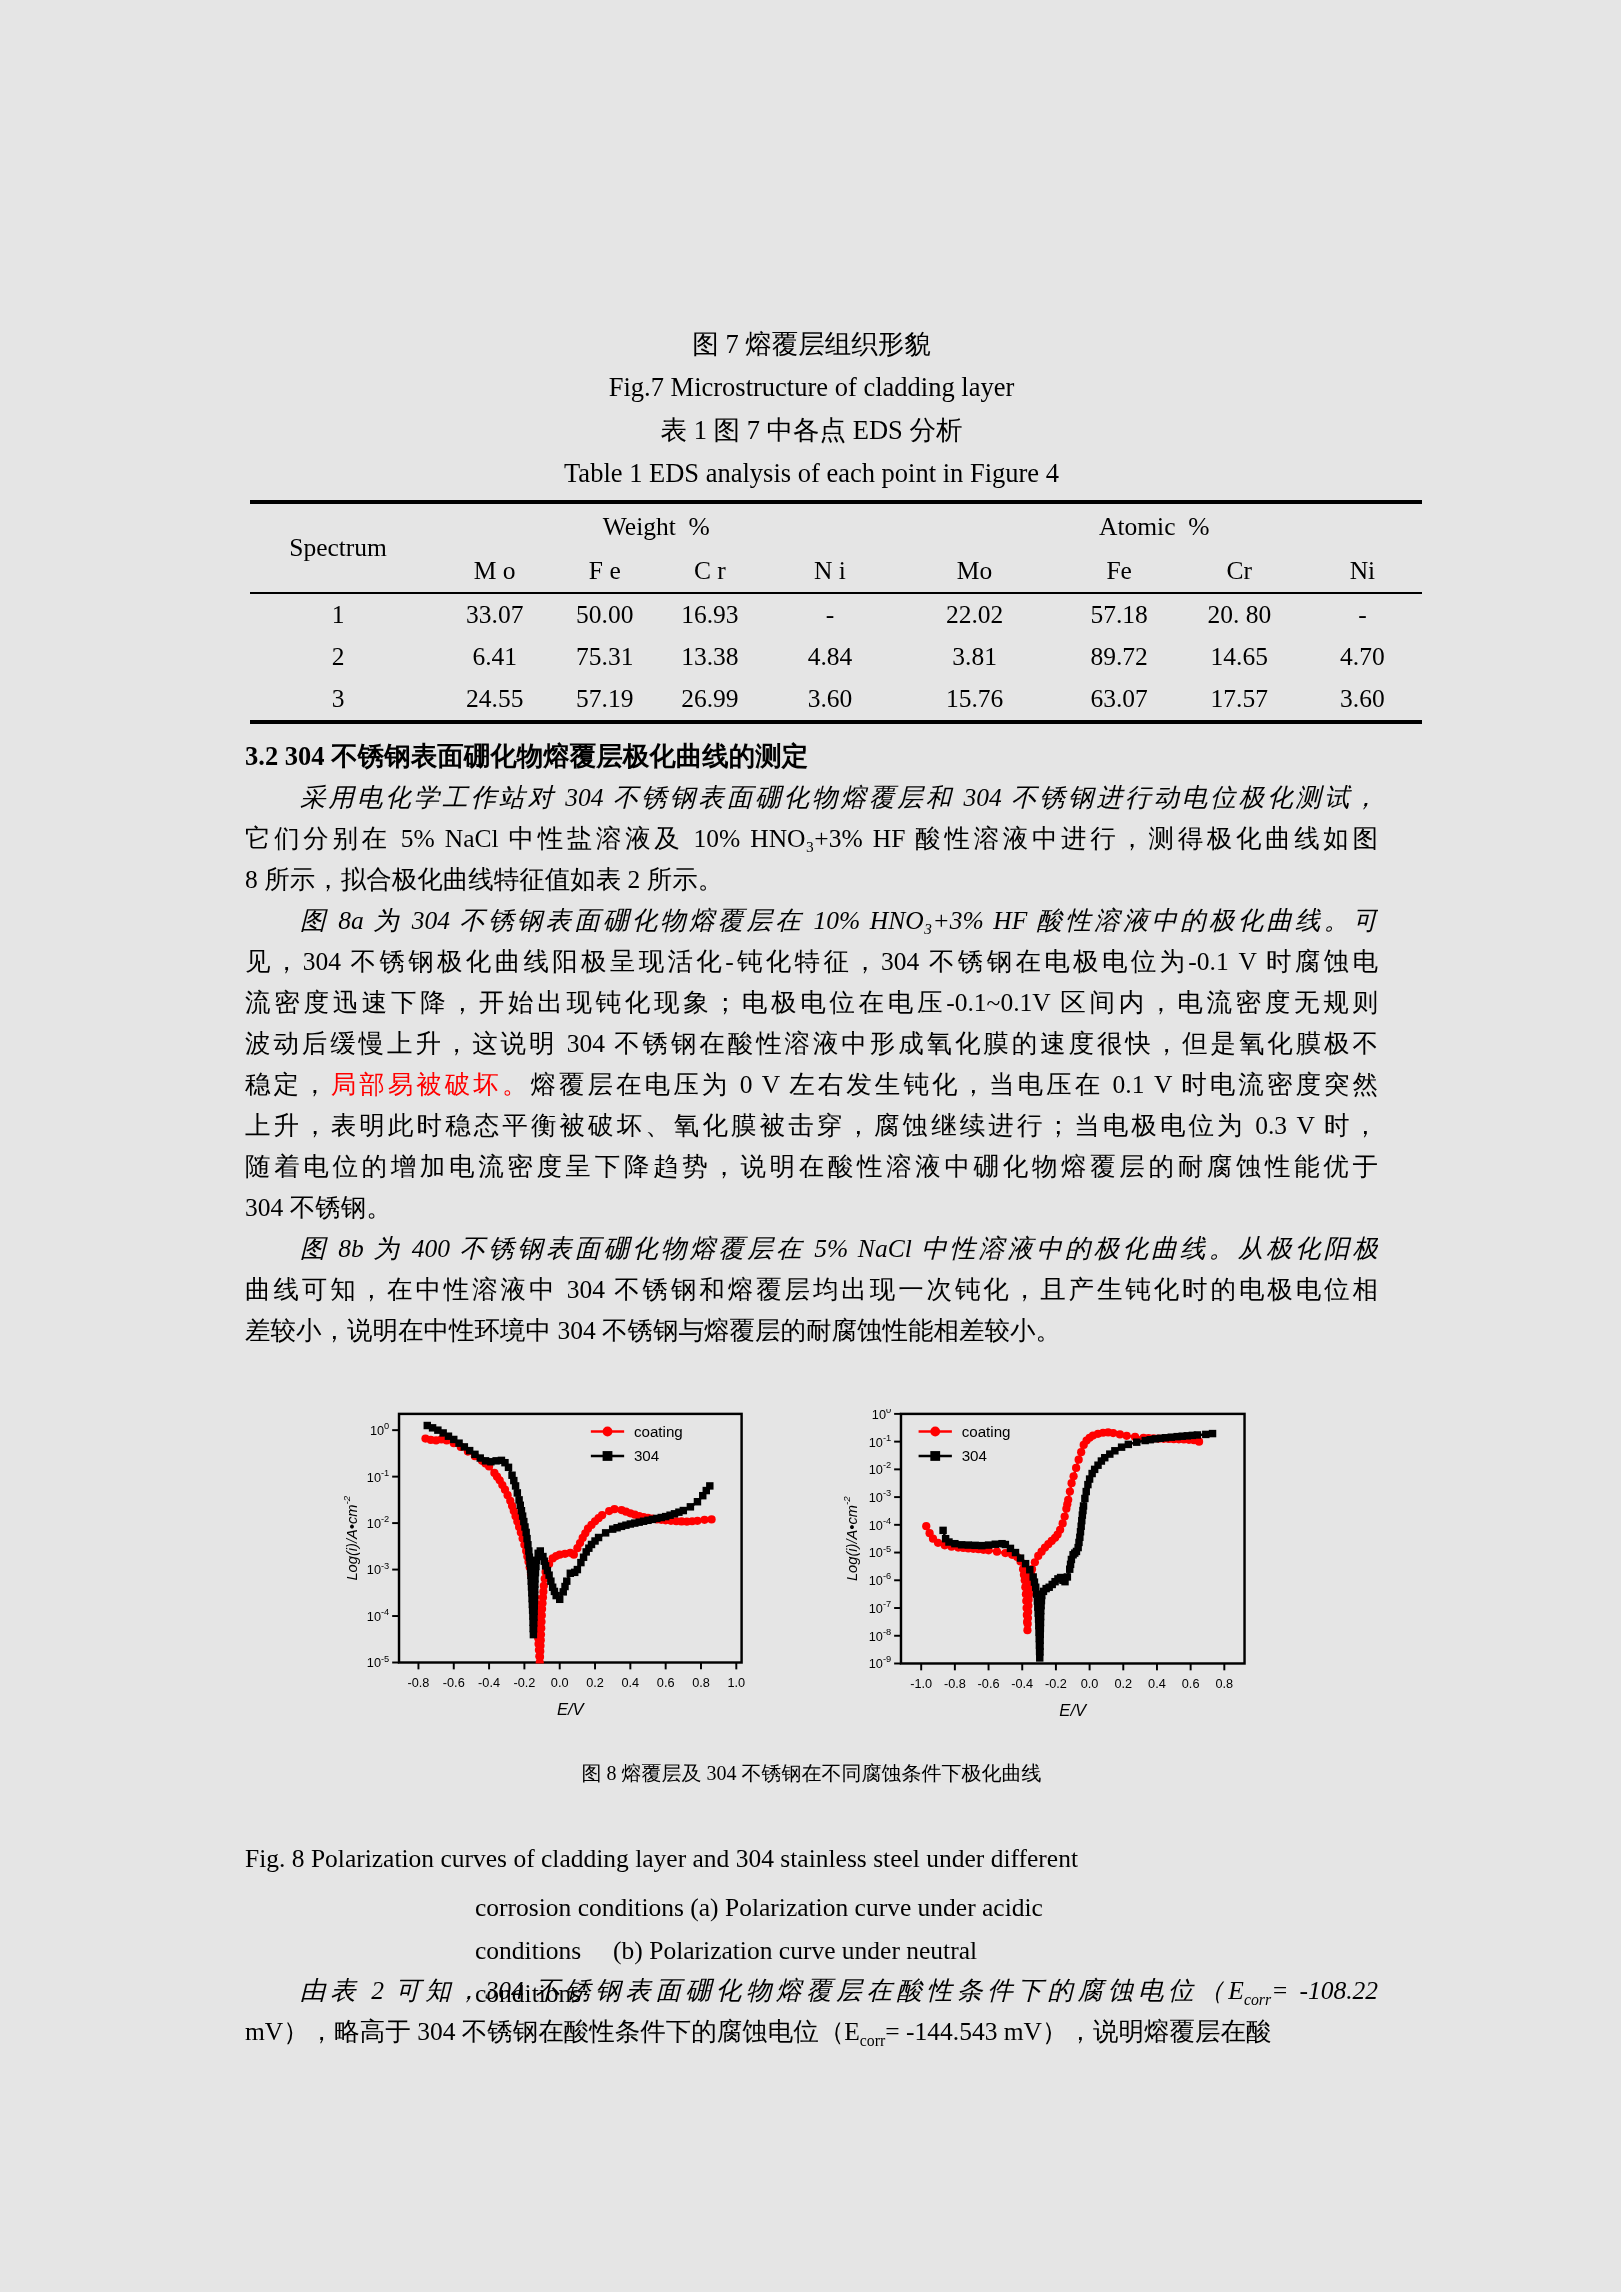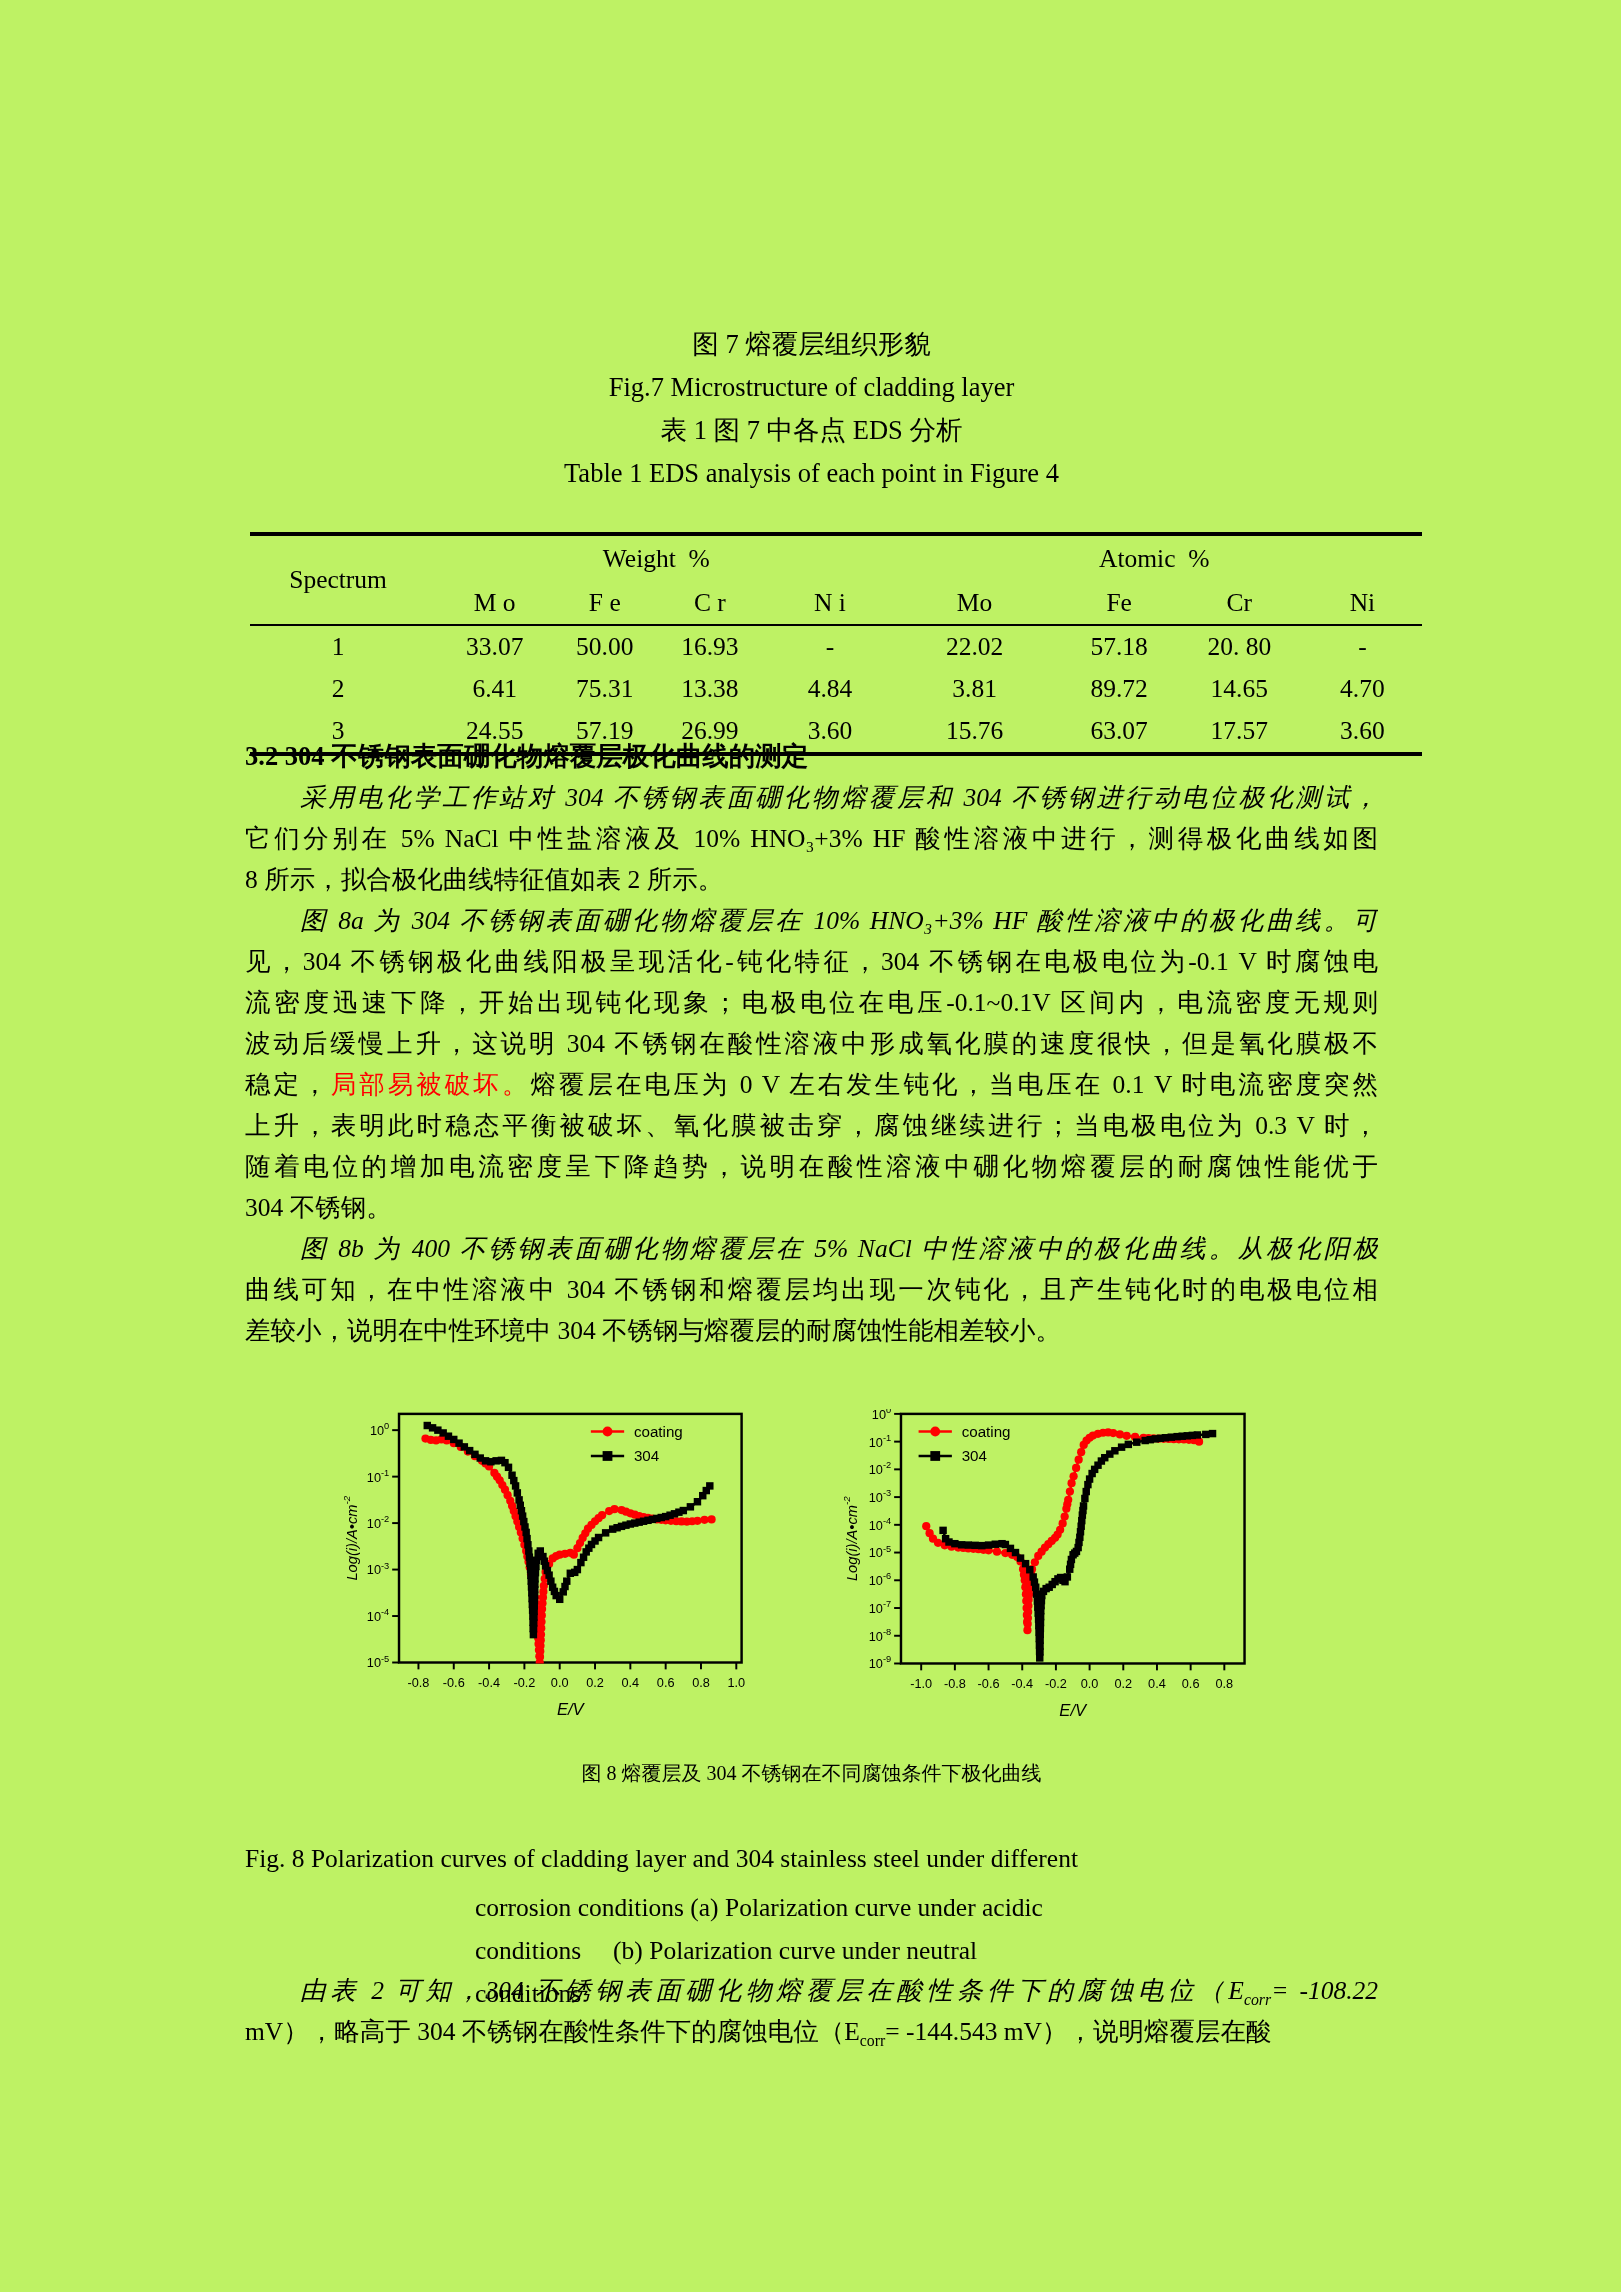--- a/index.html
+++ b/index.html
@@ -1,25 +1,25 @@
 <!DOCTYPE html>
 <html><head>
 <meta charset="utf-8">
 <style>
   html,body{margin:0;padding:0;background:#888;}
   .page{
-    position:relative;width:1621px;height:2293px;background:#bef264;
+    position:relative;width:1621px;height:2293px;background:#e5e5e5;
     font-family:"Liberation Serif","DejaVu Serif",serif;color:#000;overflow:hidden;
     margin:0 auto;
   }
   
   .top-captions{position:absolute;left:245px;top:323px;width:1133px;text-align:center;}
   .top-captions .cap{line-height:43px;font-size:26.5px;}
   
-  .eds-table-wrap{position:absolute;left:250px;top:500px;width:1172px;margin-top:32px;}
+  .eds-table-wrap{position:absolute;left:250px;top:500px;width:1172px;}
   table.eds{border-collapse:collapse;width:1172px;table-layout:fixed;
     border-top:4.9px solid #000;border-bottom:4.9px solid #000;font-size:25.5px;}
   table.eds th,table.eds td{font-weight:normal;text-align:center;padding:0;white-space:pre;}
   table.eds tr.group-row th{height:45px;vertical-align:middle;}
   table.eds tr.name-row th{height:43px;vertical-align:middle;border-bottom:2.9px solid #000;}
   table.eds th.spectrum{border-bottom:2.9px solid #000;}
   table.eds tbody td{height:42px;vertical-align:middle;}
   
   .text-col{position:absolute;left:245px;top:736px;width:1133px;font-size:25.5px;}
   .bline{line-height:41px;height:41px;white-space:nowrap;overflow:visible;}

